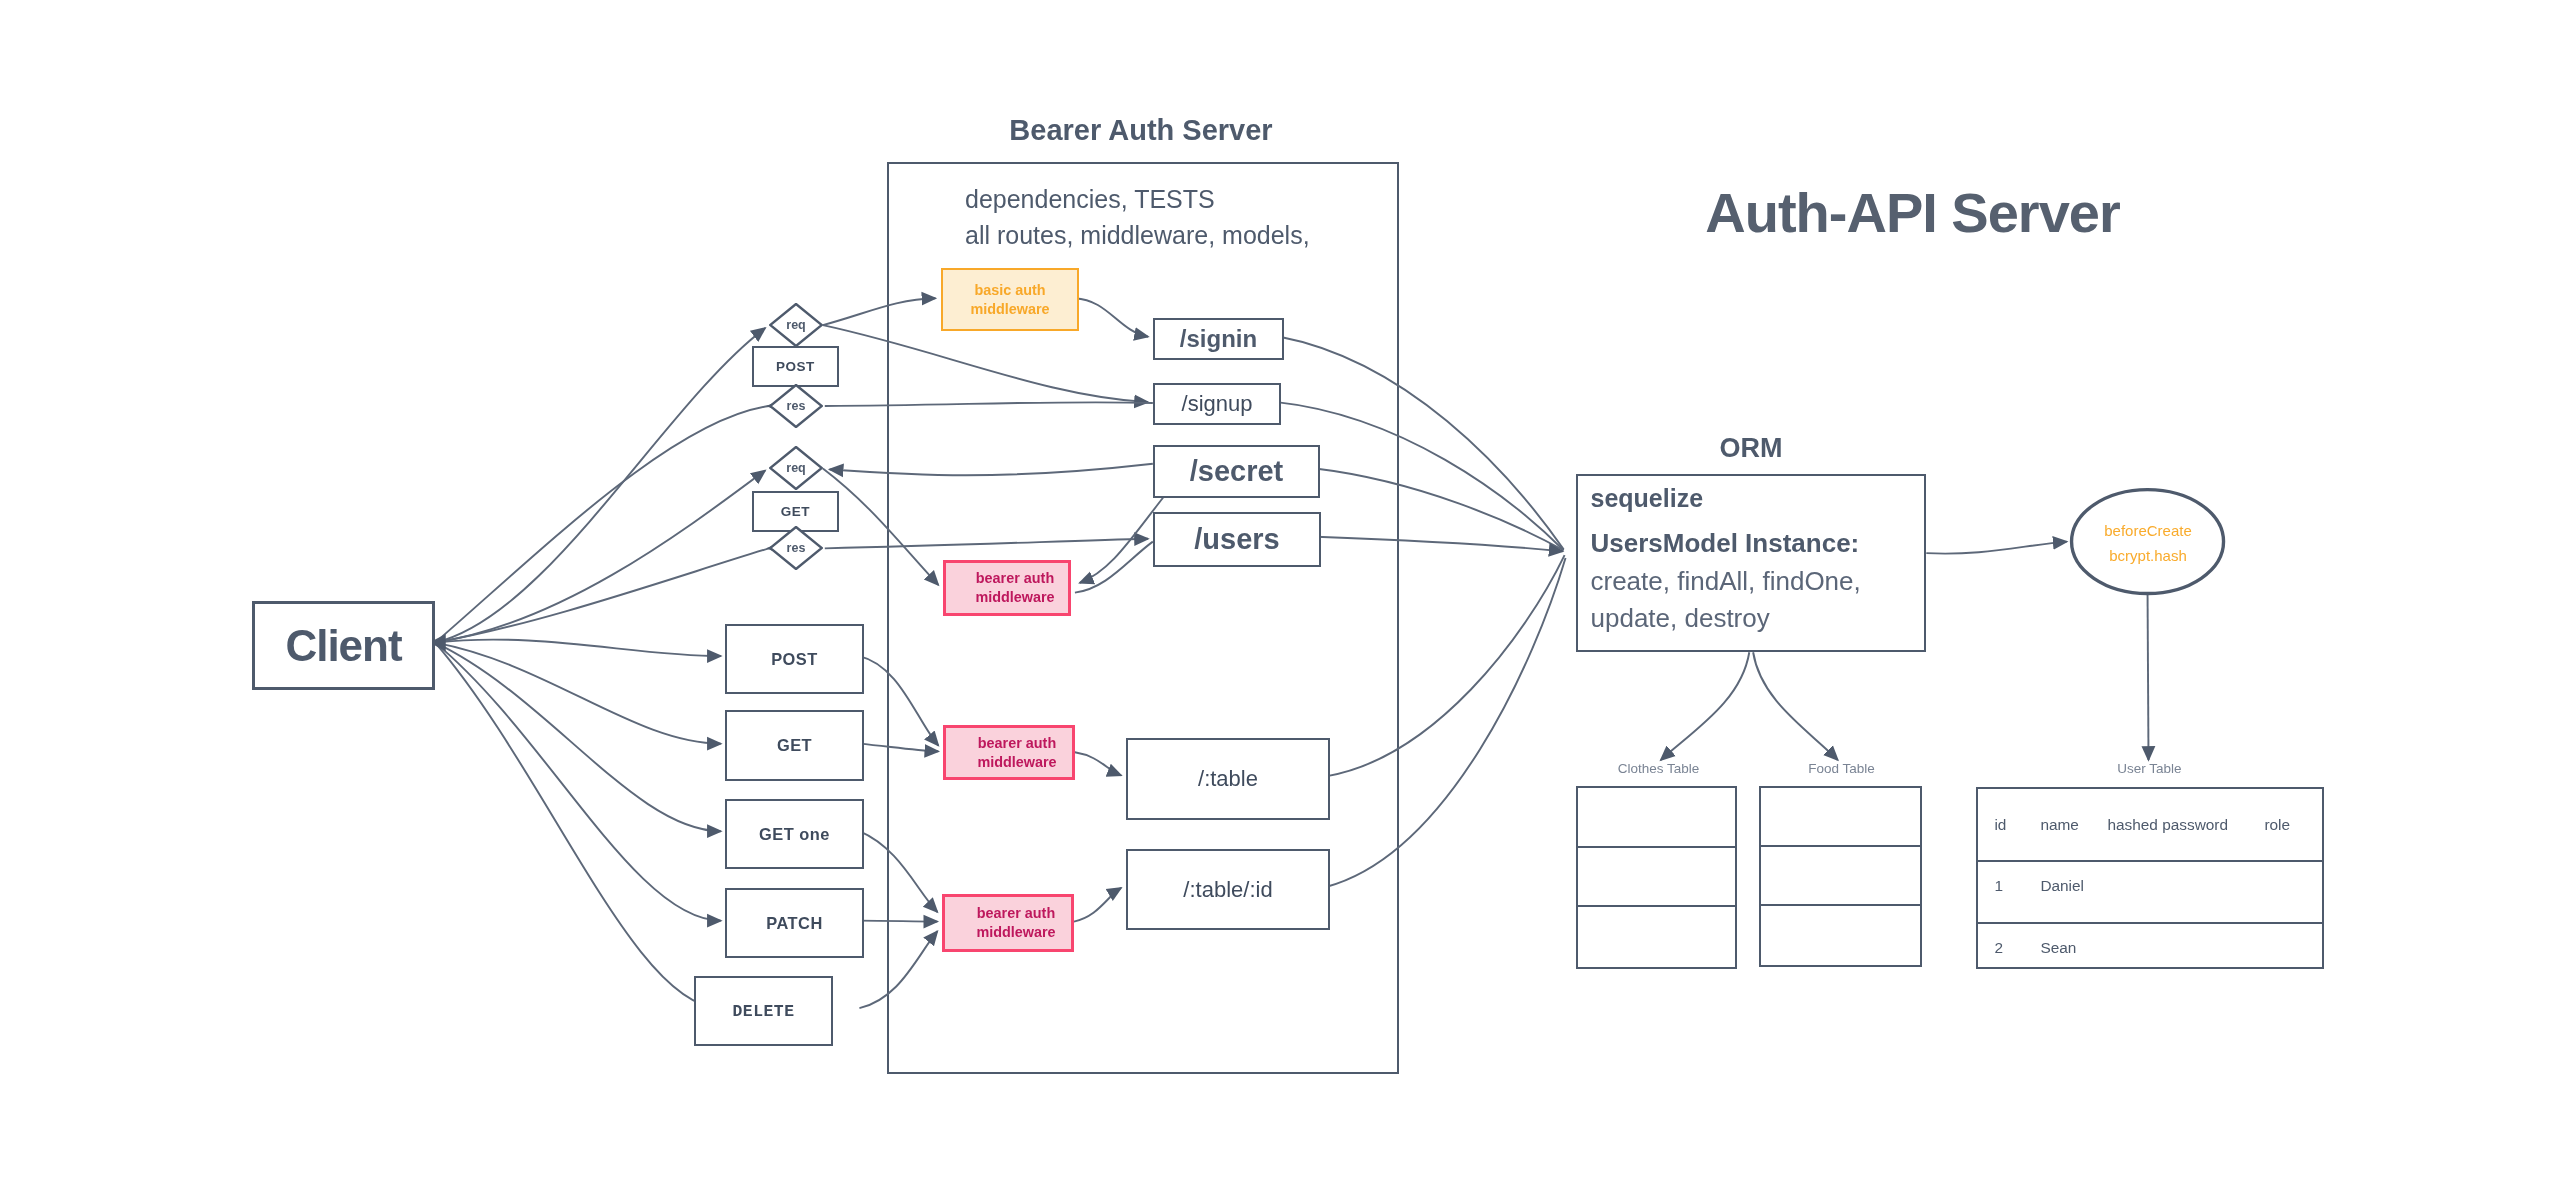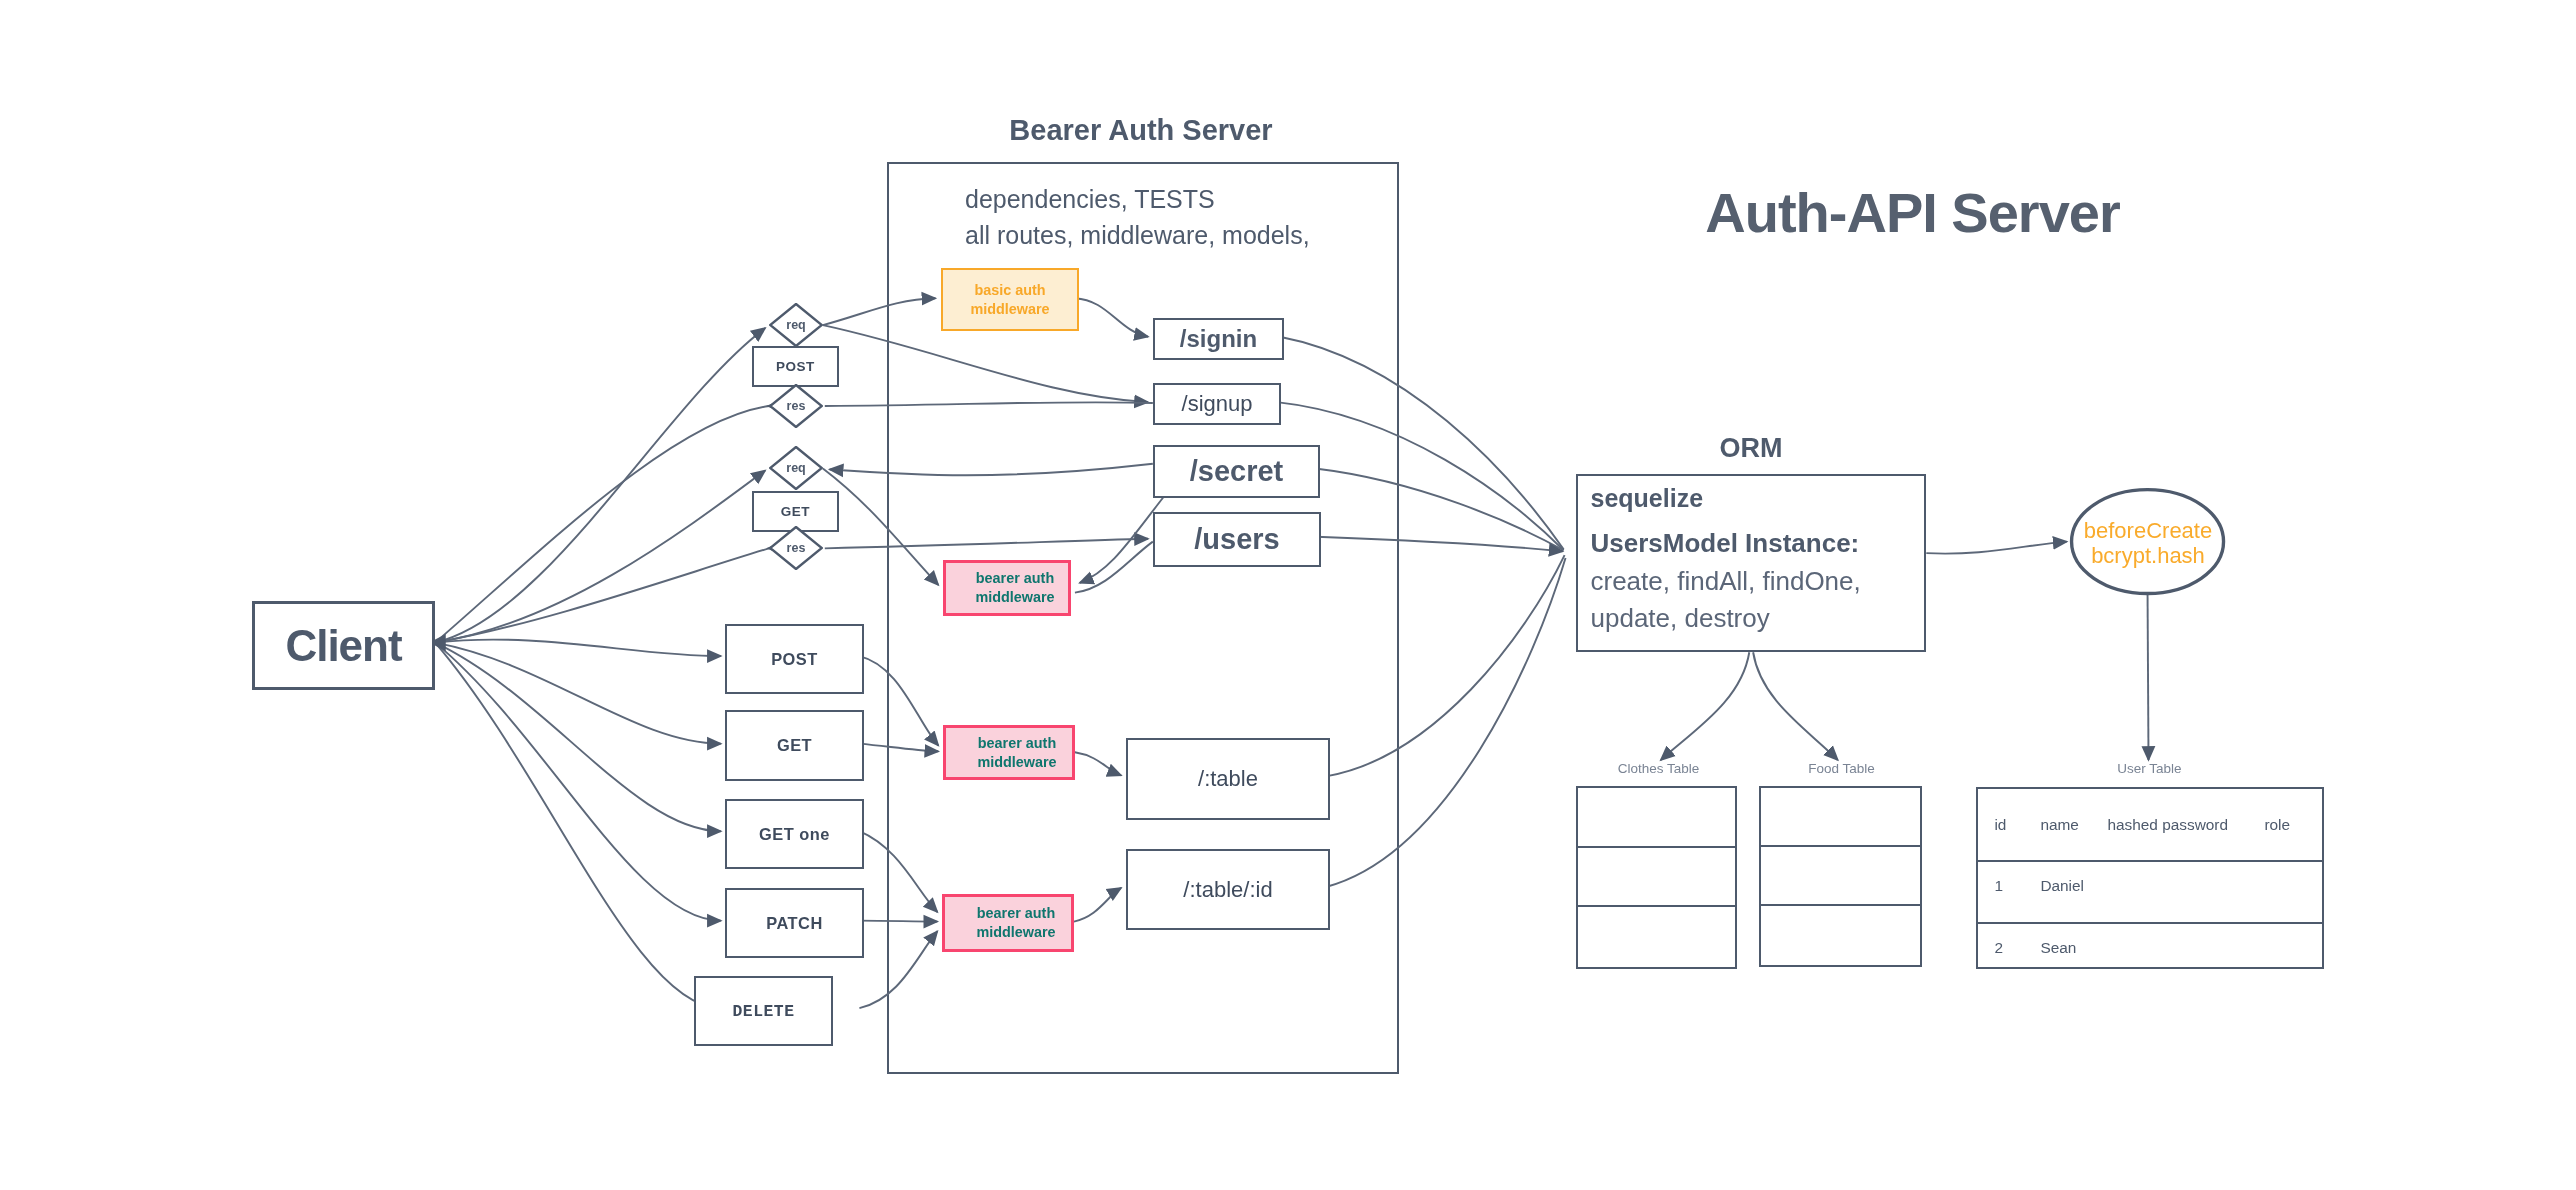--- a/index.html
+++ b/index.html
@@ -29,34 +29,34 @@
   .method{font-size:16.4px;font-weight:600;letter-spacing:0.5px;}
   .route-bold{font-size:29px;font-weight:700;color:#4e5a6c;}
   .route-reg{font-size:22px;font-weight:400;color:#3f4b5d;}
   .mini{font-size:13.5px;font-weight:700;letter-spacing:0.5px;}
 
   .mw{
     display:flex;flex-direction:column;align-items:center;justify-content:center;
     font-size:14.4px;font-weight:700;line-height:19px;
   }
   .mw.orange{background:#fdeed2;border:2.9px solid #f8a829;color:#f8a829;}
-  .mw.pink{background:#fad2dc;border:3.8px solid #f8456f;color:#0f766e;padding-left:16px;}
+  .mw.pink{background:#fad2dc;border:3.8px solid #f8456f;color:#be185d;padding-left:16px;}
 
   .diamond{display:flex;align-items:center;justify-content:center;}
   .diamond svg{position:absolute;left:0;top:0;}
   .diamond span{position:relative;font-size:12.5px;font-weight:700;color:#4e5a6c;}
 
   .orm-label{font-size:27px;font-weight:700;text-align:center;color:#4e5a6c;}
   .seq-box{border:2.9px solid #4e5a6c;background:#fff;padding:7.7px 0 0 12.5px;box-sizing:border-box;}
   .seq-engine{font-size:25px;font-weight:700;color:#4e5a6c;}
   .seq-title{font-size:26px;font-weight:700;color:#4e5a6c;margin-top:15.4px;}
   .seq-line{font-size:26px;font-weight:400;color:#5b6678;margin-top:6.7px;}
 
   .hook-text{
-    text-align:center;font-size:22px;line-height:25px;color:#f9ab2c;font-weight:400;
+    text-align:center;font-size:15px;line-height:25px;color:#f9ab2c;font-weight:400;
   }
   .tbl-label{font-size:13.5px;color:#7a8494;text-align:center;}
   .blank-table{border:2.9px solid #4e5a6c;background:#fff;display:grid;grid-template-rows:1fr 1fr 1fr;box-sizing:border-box;}
   .blank-table .row{border-bottom:2.9px solid #4e5a6c;}
   .blank-table .row:last-child{border-bottom:none;}
 
   .user-table{border:2.9px solid #4e5a6c;background:#fff;box-sizing:border-box;display:flex;flex-direction:column;}
   .user-table .urow{display:flex;align-items:center;border-bottom:2.9px solid #4e5a6c;box-sizing:border-box;padding-left:16.4px;font-size:15.4px;color:#4e5a6c;}
   .user-table .urow:last-child{border-bottom:none;}
   .user-table .c-id{width:46px;}

